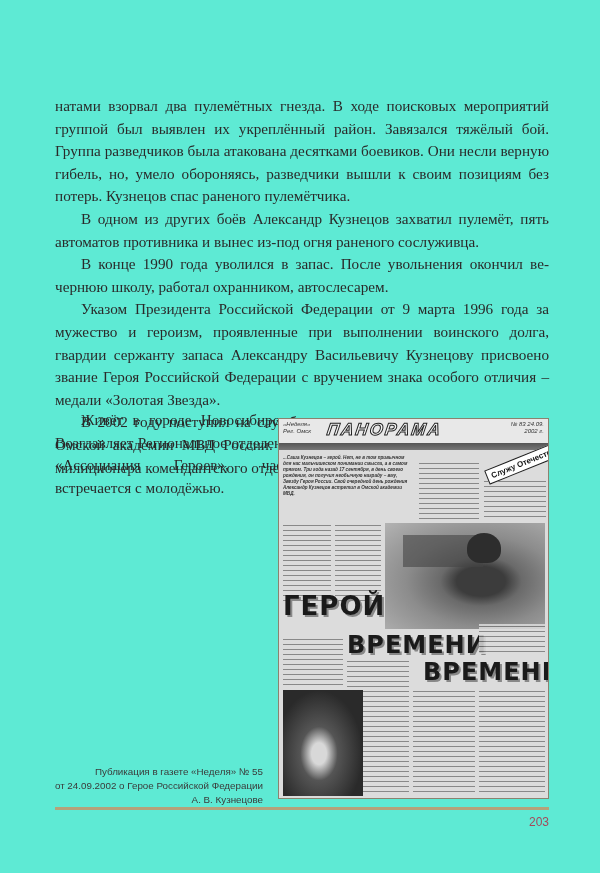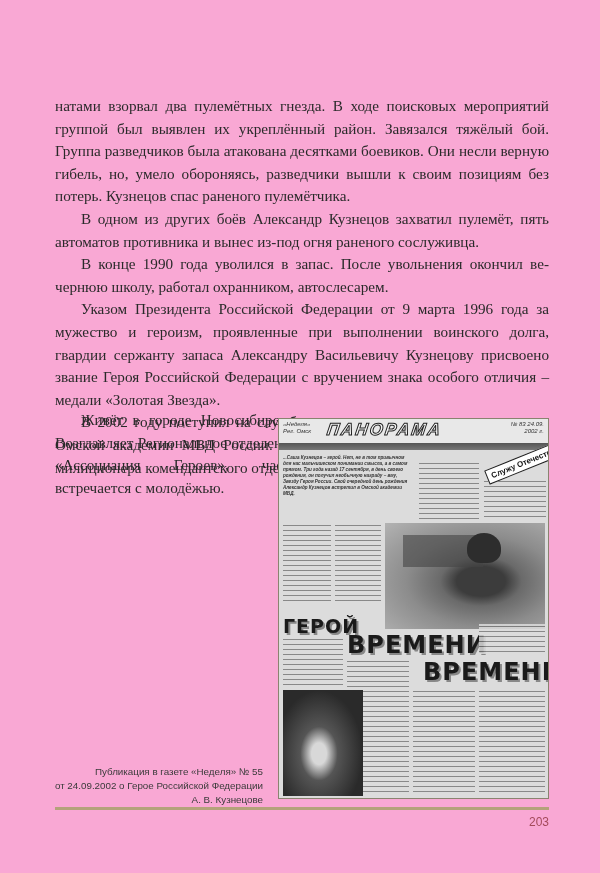--- a/index.html
+++ b/index.html
@@ -1,17 +1,17 @@
 <!DOCTYPE html>
 <html><head>
 <meta charset="utf-8">
 <style>
   html, body { margin: 0; padding: 0; background: #ffffff; }
   body { width: 600px; height: 873px; position: relative; overflow: hidden; }
-  .page { position: absolute; inset: 0; background: #f9a8d4; }
+  .page { position: absolute; inset: 0; background: #5eead4; }
   .body-text {
     position: absolute; left: 55px; width: 494px; top: 95px;
     font-family: "Liberation Serif", "DejaVu Serif", serif;
     font-size: 15.2px; line-height: 22.6px; color: #2a2a2a;
     text-align: justify; hyphens: manual;
   }
   .body-text p { margin: 0; text-indent: 0; }
   .body-text p.indent { text-indent: 26px; }
   .side-text {
     position: absolute; left: 55px; width: 242px; top: 409px;
@@ -47,21 +47,21 @@
   .photo-main {
     position: absolute; left: 106px; top: 104px; width: 160px; height: 106px;
     background: radial-gradient(ellipse at 60% 55%, #3c3c3c 0 18%, #6a6a6a 30%, #8c8c8c 55%, #b3b3b3 100%);
   }
   .photo-main::before { content: ""; position: absolute; left: 18px; top: 12px; width: 80px; height: 32px; background: #444; opacity: .6; }
   .photo-main::after { content: ""; position: absolute; left: 82px; top: 10px; width: 34px; height: 30px; border-radius: 50% 50% 40% 40%; background: #2d2d2d; }
   .headline {
     position: absolute; font-weight: 900; color: #1a1a1a; letter-spacing: 1px;
     text-shadow: 2px 2px 0 #888; font-family: "DejaVu Sans", sans-serif;
   }
-  .hl-1 { left: 4px; top: 196px; font-size: 19px; }
+  .hl-1 { left: 4px; top: 172px; font-size: 26px; }
   .hl-2 { left: 68px; top: 212px; font-size: 24px; }
   .hl-3 { left: 144px; top: 239px; font-size: 24px; }
   .photo-small {
     position: absolute; left: 4px; top: 271px; width: 80px; height: 106px;
     background: radial-gradient(ellipse at 45% 60%, #d8d8d8 0 12%, #555 30%, #2a2a2a 70%);
   }
 
   .caption {
     position: absolute; right: 337px; top: 765px; text-align: right;
     font-family: "Liberation Sans", "DejaVu Sans", sans-serif; font-size: 9.8px; line-height: 14px;

